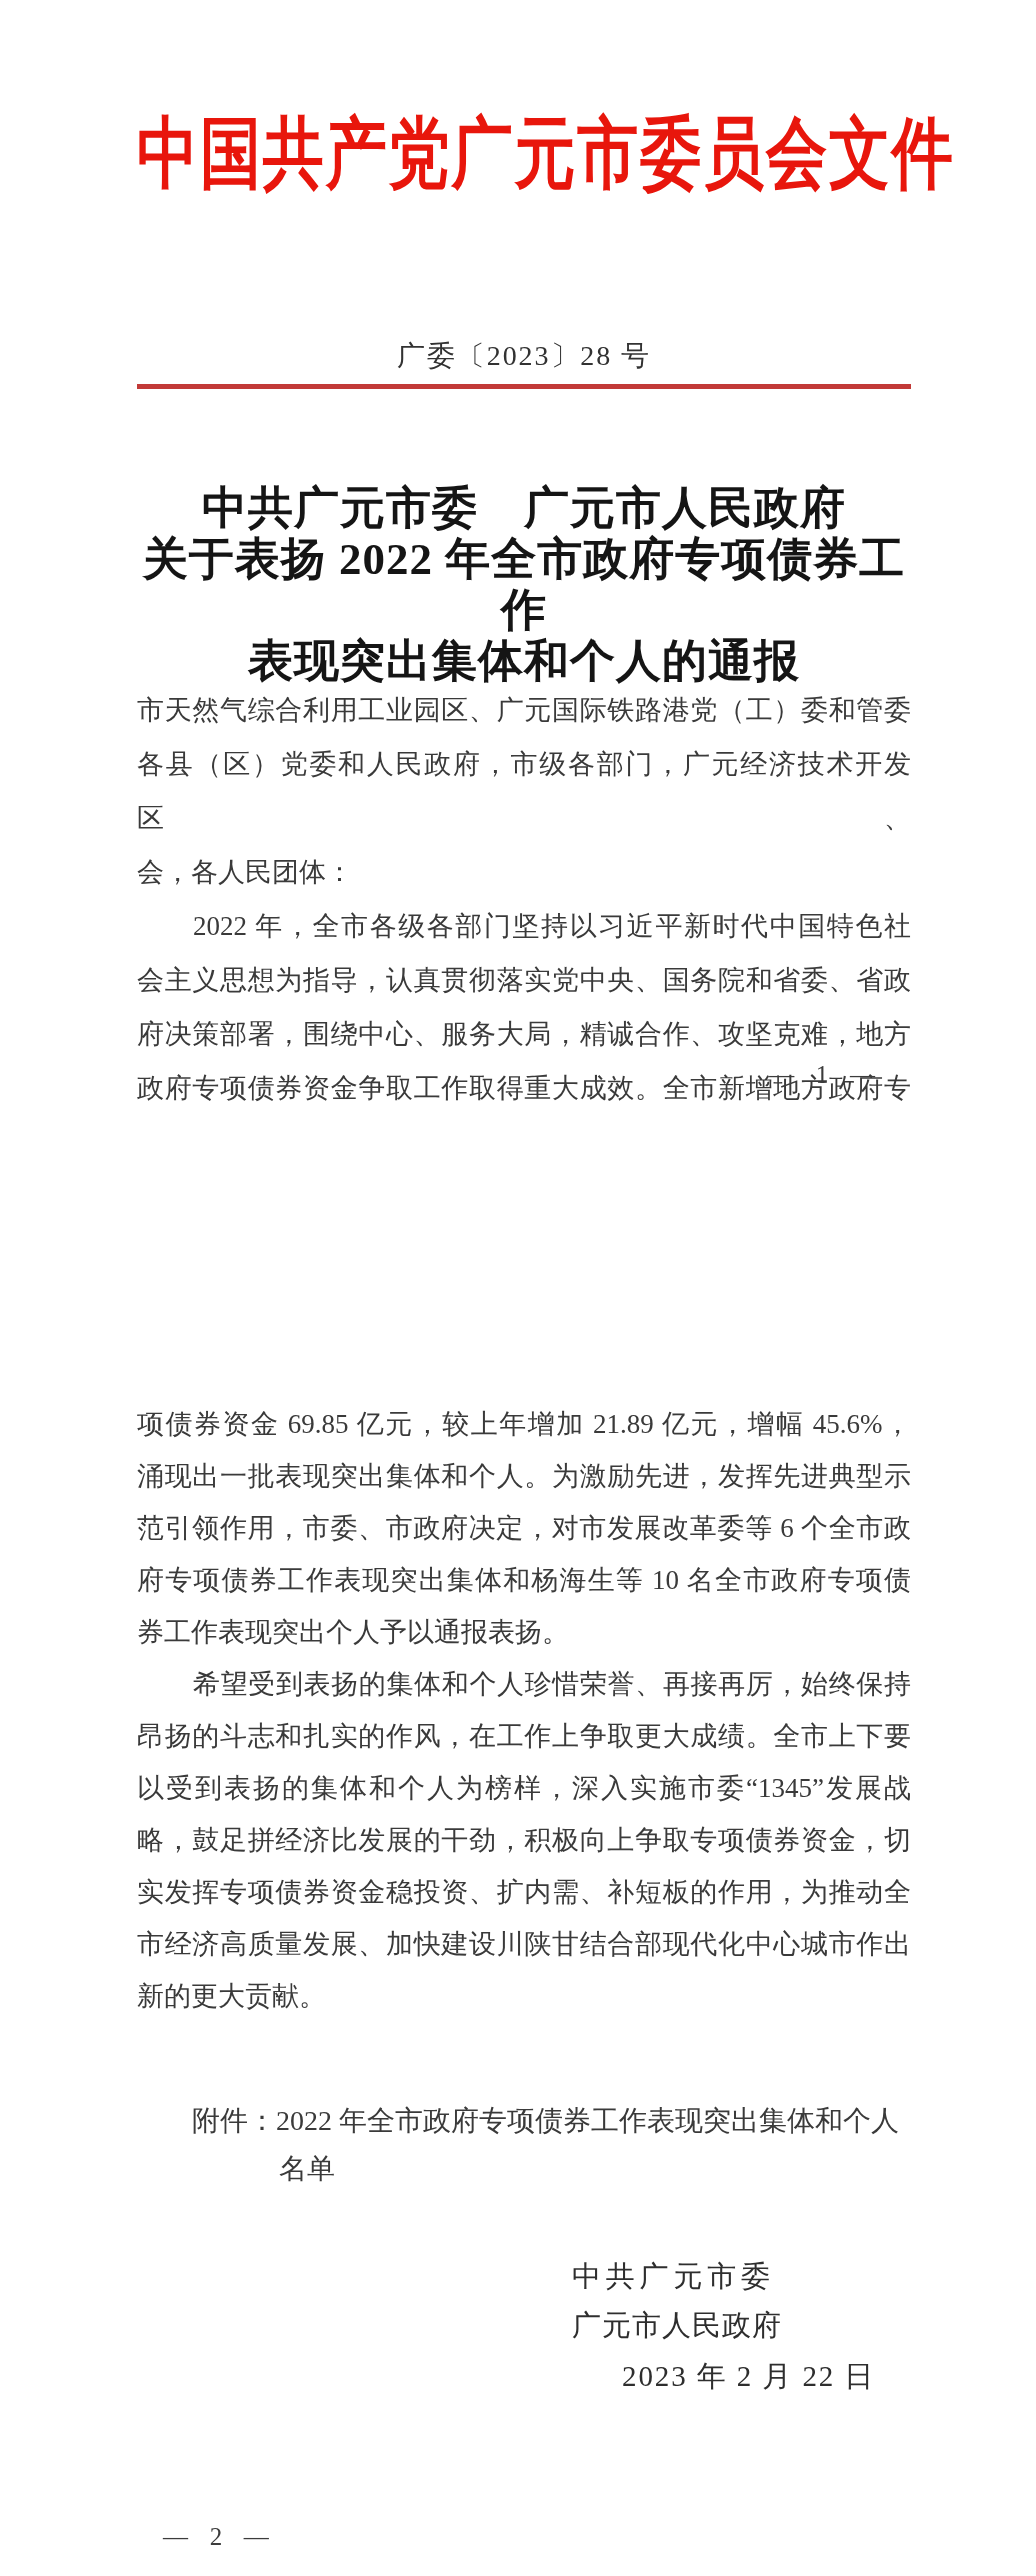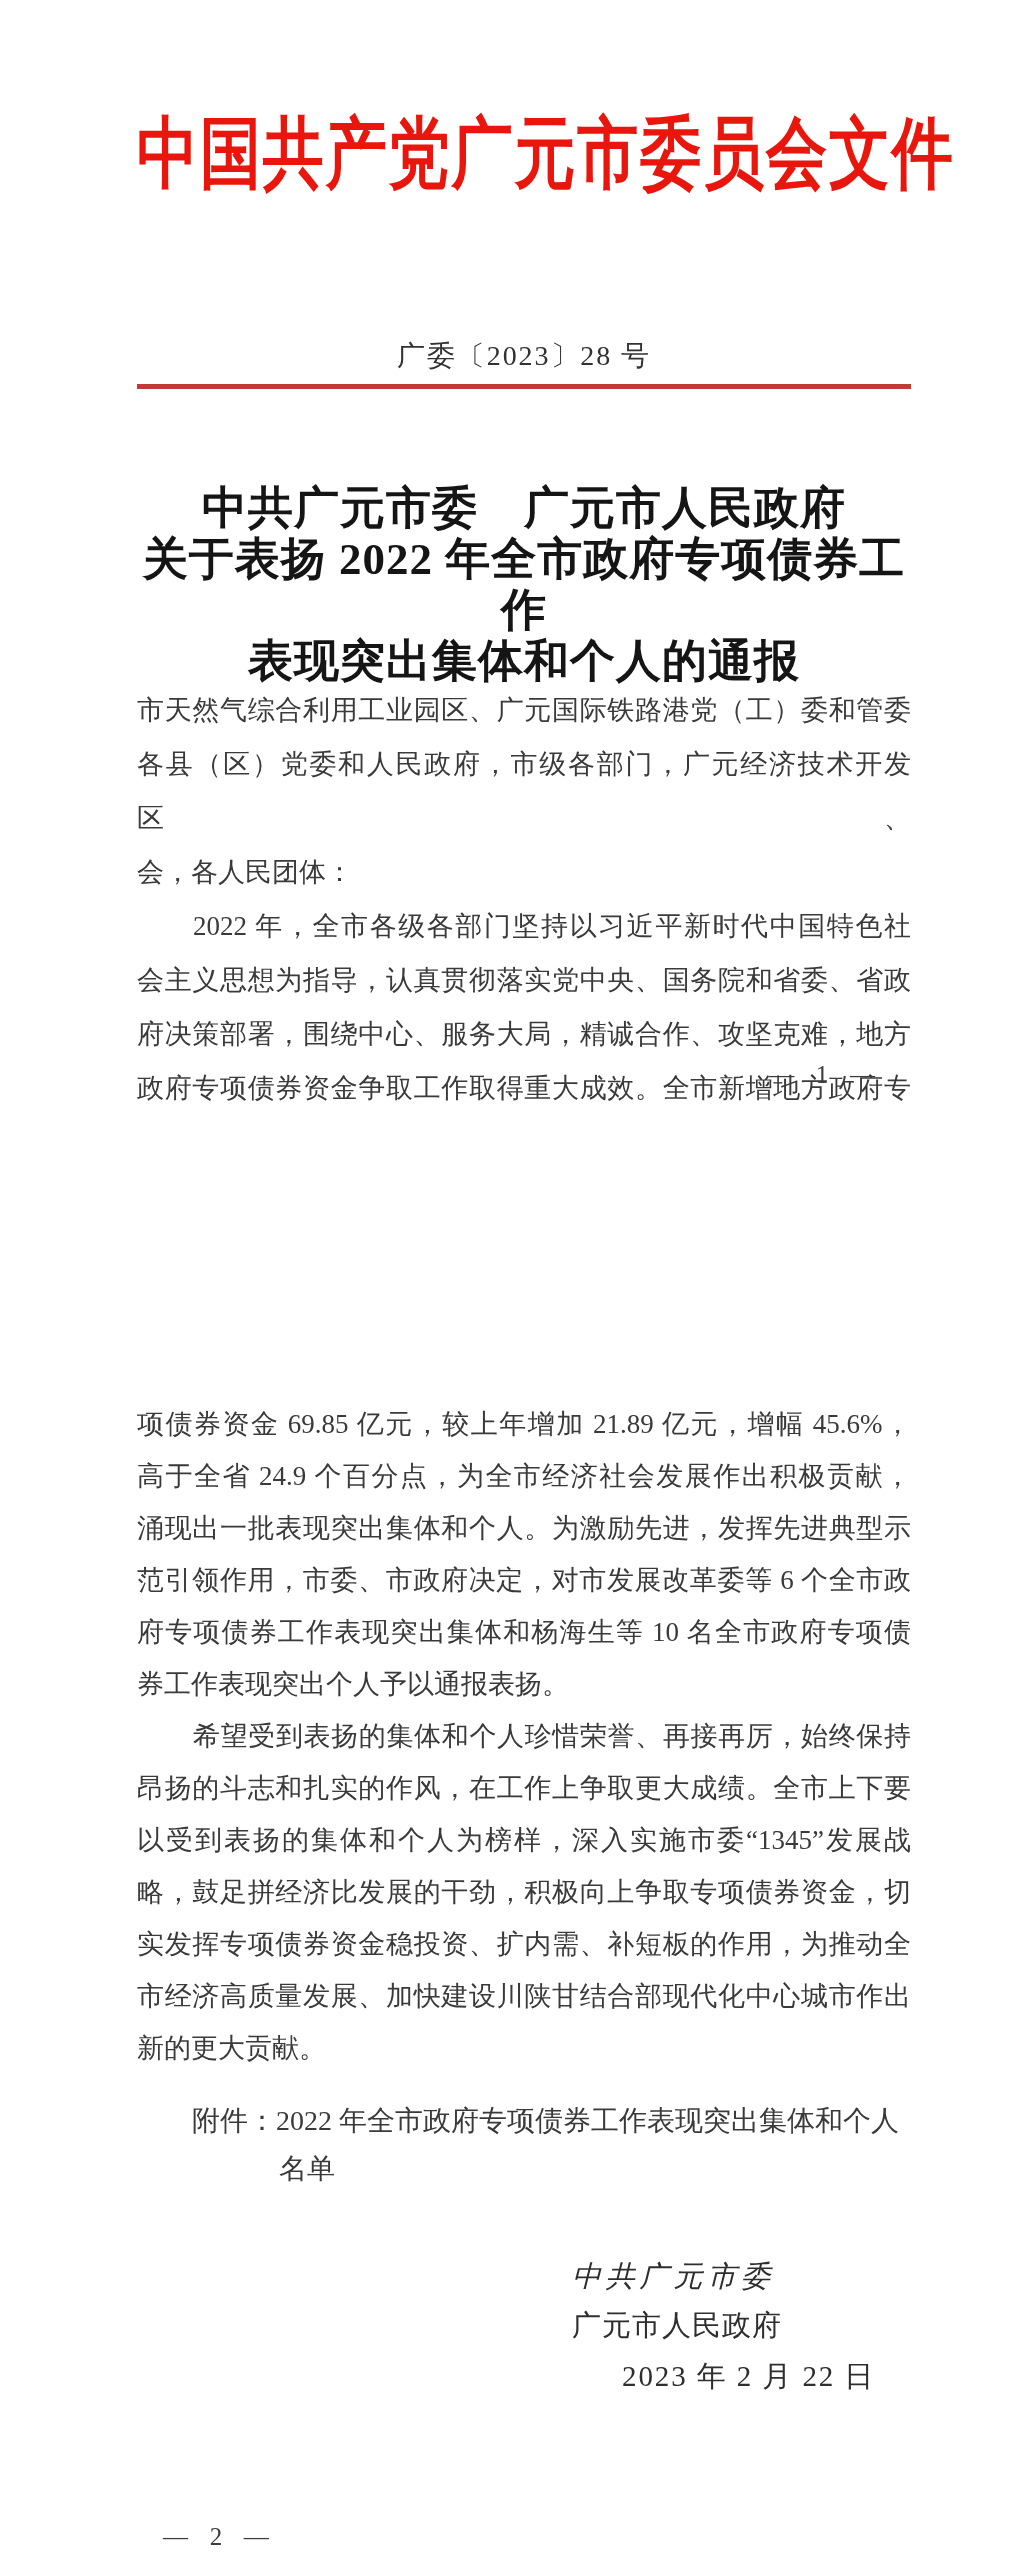--- a/index.html
+++ b/index.html
@@ -62,21 +62,21 @@
 
   .jline { text-align: justify; text-align-last: justify; }
   .lline { text-align: center; text-align-last: left; }
   .indent { text-indent: 56px; }
 
   .attachment { top: 2097px; line-height: 48px; font-size: 28px; }
   .attach-l2 { padding-left: 142px; }
   .attach-l1 { padding-left: 55px; }
 
   .sig { position: absolute; font-size: 29px; line-height: 38px; color: #2e2e2e; white-space: nowrap; }
-  .sig-1 { left: 572px; top: 2257px; letter-spacing: 4.8px; font-style: italic; }
+  .sig-1 { left: 572px; top: 2257px; letter-spacing: 4.8px; }
   .sig-2 { left: 572px; top: 2306px; letter-spacing: 1px; }
   .sig-3 { left: 622px; top: 2357px; letter-spacing: 1.9px; }
 
   .pagenum {
     position: absolute;
     font-size: 25px;
     line-height: 35px;
     color: #3c3c3c;
     word-spacing: 15.4px;
     white-space: nowrap;
@@ -108,21 +108,20 @@
     <div class="jline indent">2022 年，全市各级各部门坚持以习近平新时代中国特色社</div>
     <div class="jline">会主义思想为指导，认真贯彻落实党中央、国务院和省委、省政</div>
     <div class="jline">府决策部署，围绕中心、服务大局，精诚合作、攻坚克难，地方</div>
     <div class="jline">政府专项债券资金争取工作取得重大成效。全市新增地方政府专</div>
   </div>
 
   <div class="pagenum pagenum-1">— 1 —</div>
 
   <div class="content-col body-block p2-body">
     <div class="jline">项债券资金 69.85 亿元，较上年增加 21.89 亿元，增幅 45.6%，</div>
-    <div class="jline">高于全省 24.9 个百分点，为全市经济社会发展作出积极贡献，</div>
     <div class="jline">涌现出一批表现突出集体和个人。为激励先进，发挥先进典型示</div>
     <div class="jline">范引领作用，市委、市政府决定，对市发展改革委等 6 个全市政</div>
     <div class="jline">府专项债券工作表现突出集体和杨海生等 10 名全市政府专项债</div>
     <div class="lline">券工作表现突出个人予以通报表扬。</div>
     <div class="jline indent">希望受到表扬的集体和个人珍惜荣誉、再接再厉，始终保持</div>
     <div class="jline">昂扬的斗志和扎实的作风，在工作上争取更大成绩。全市上下要</div>
     <div class="jline">以受到表扬的集体和个人为榜样，深入实施市委“1345”发展战</div>
     <div class="jline">略，鼓足拼经济比发展的干劲，积极向上争取专项债券资金，切</div>
     <div class="jline">实发挥专项债券资金稳投资、扩内需、补短板的作用，为推动全</div>
     <div class="jline">市经济高质量发展、加快建设川陕甘结合部现代化中心城市作出</div>

